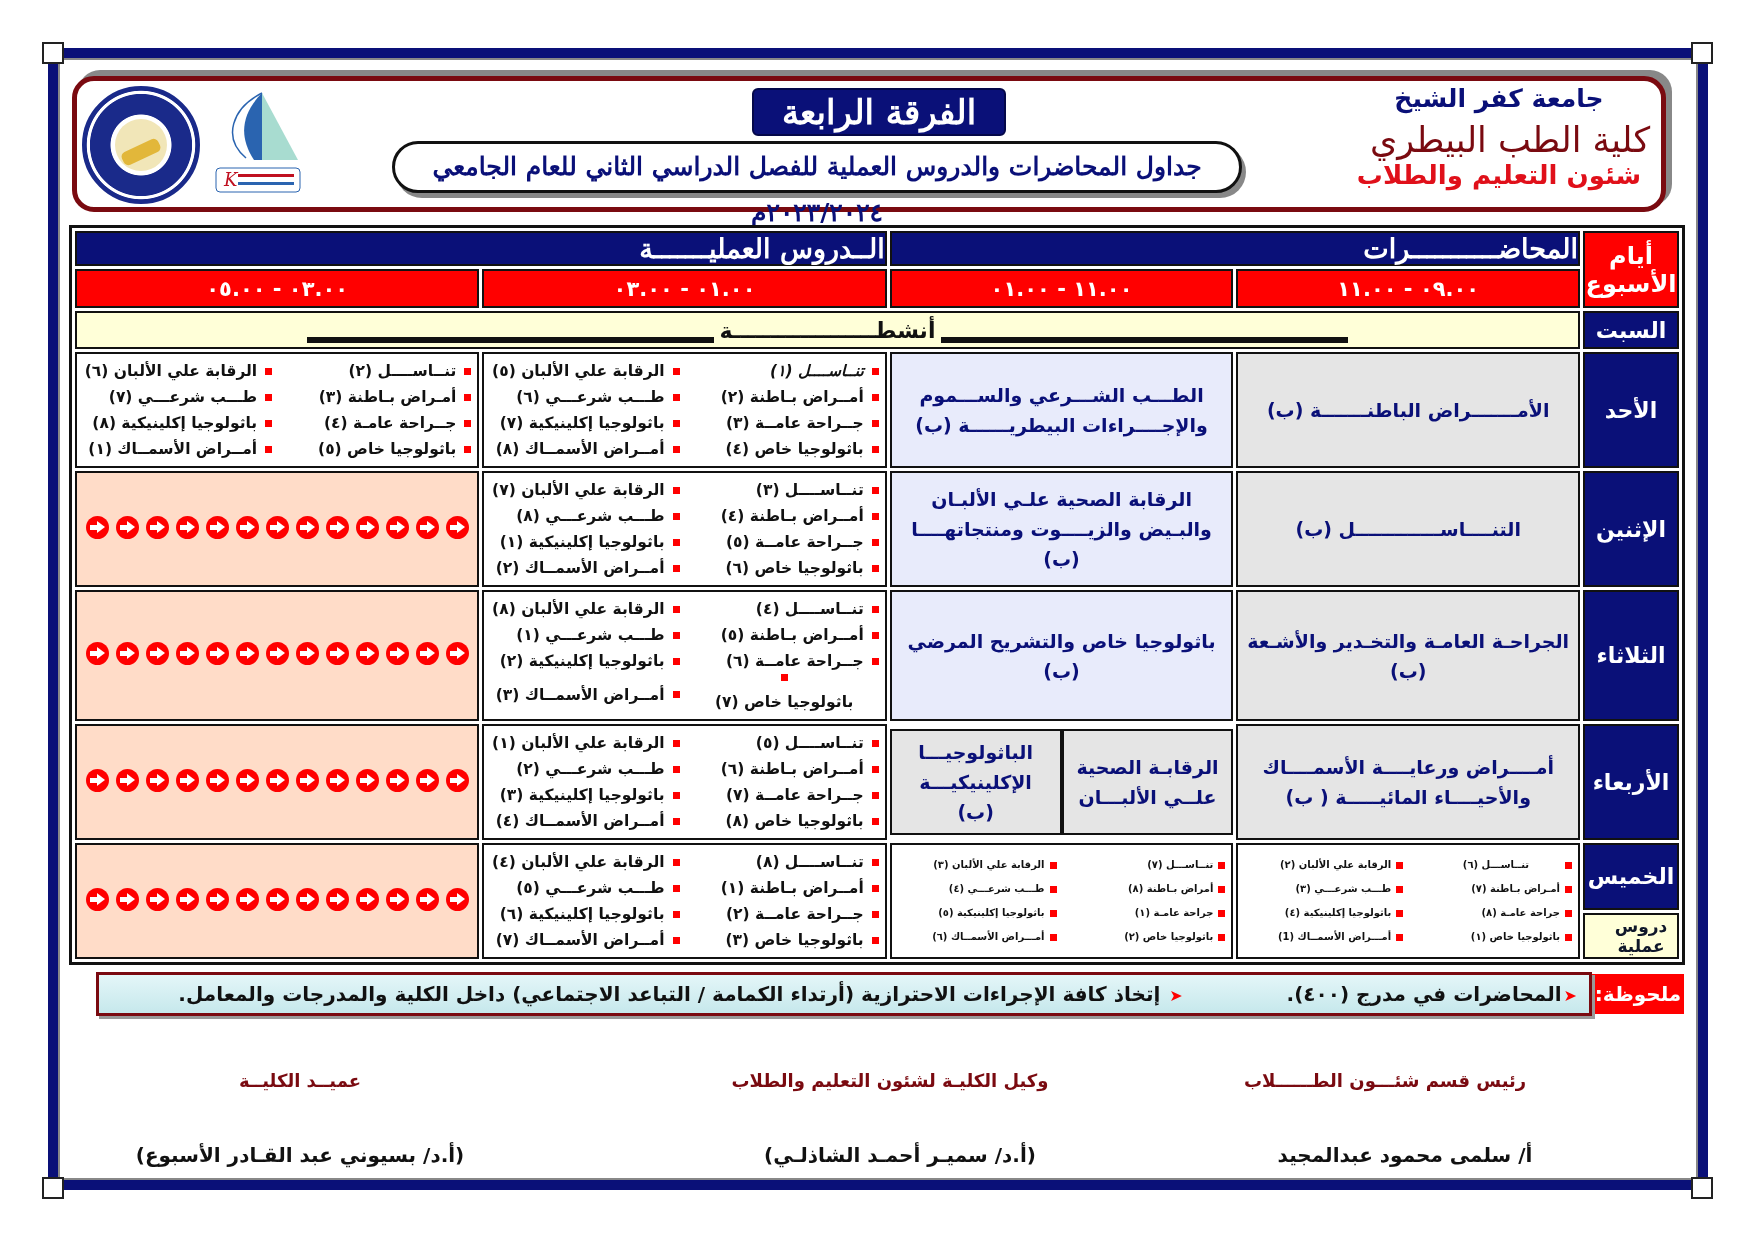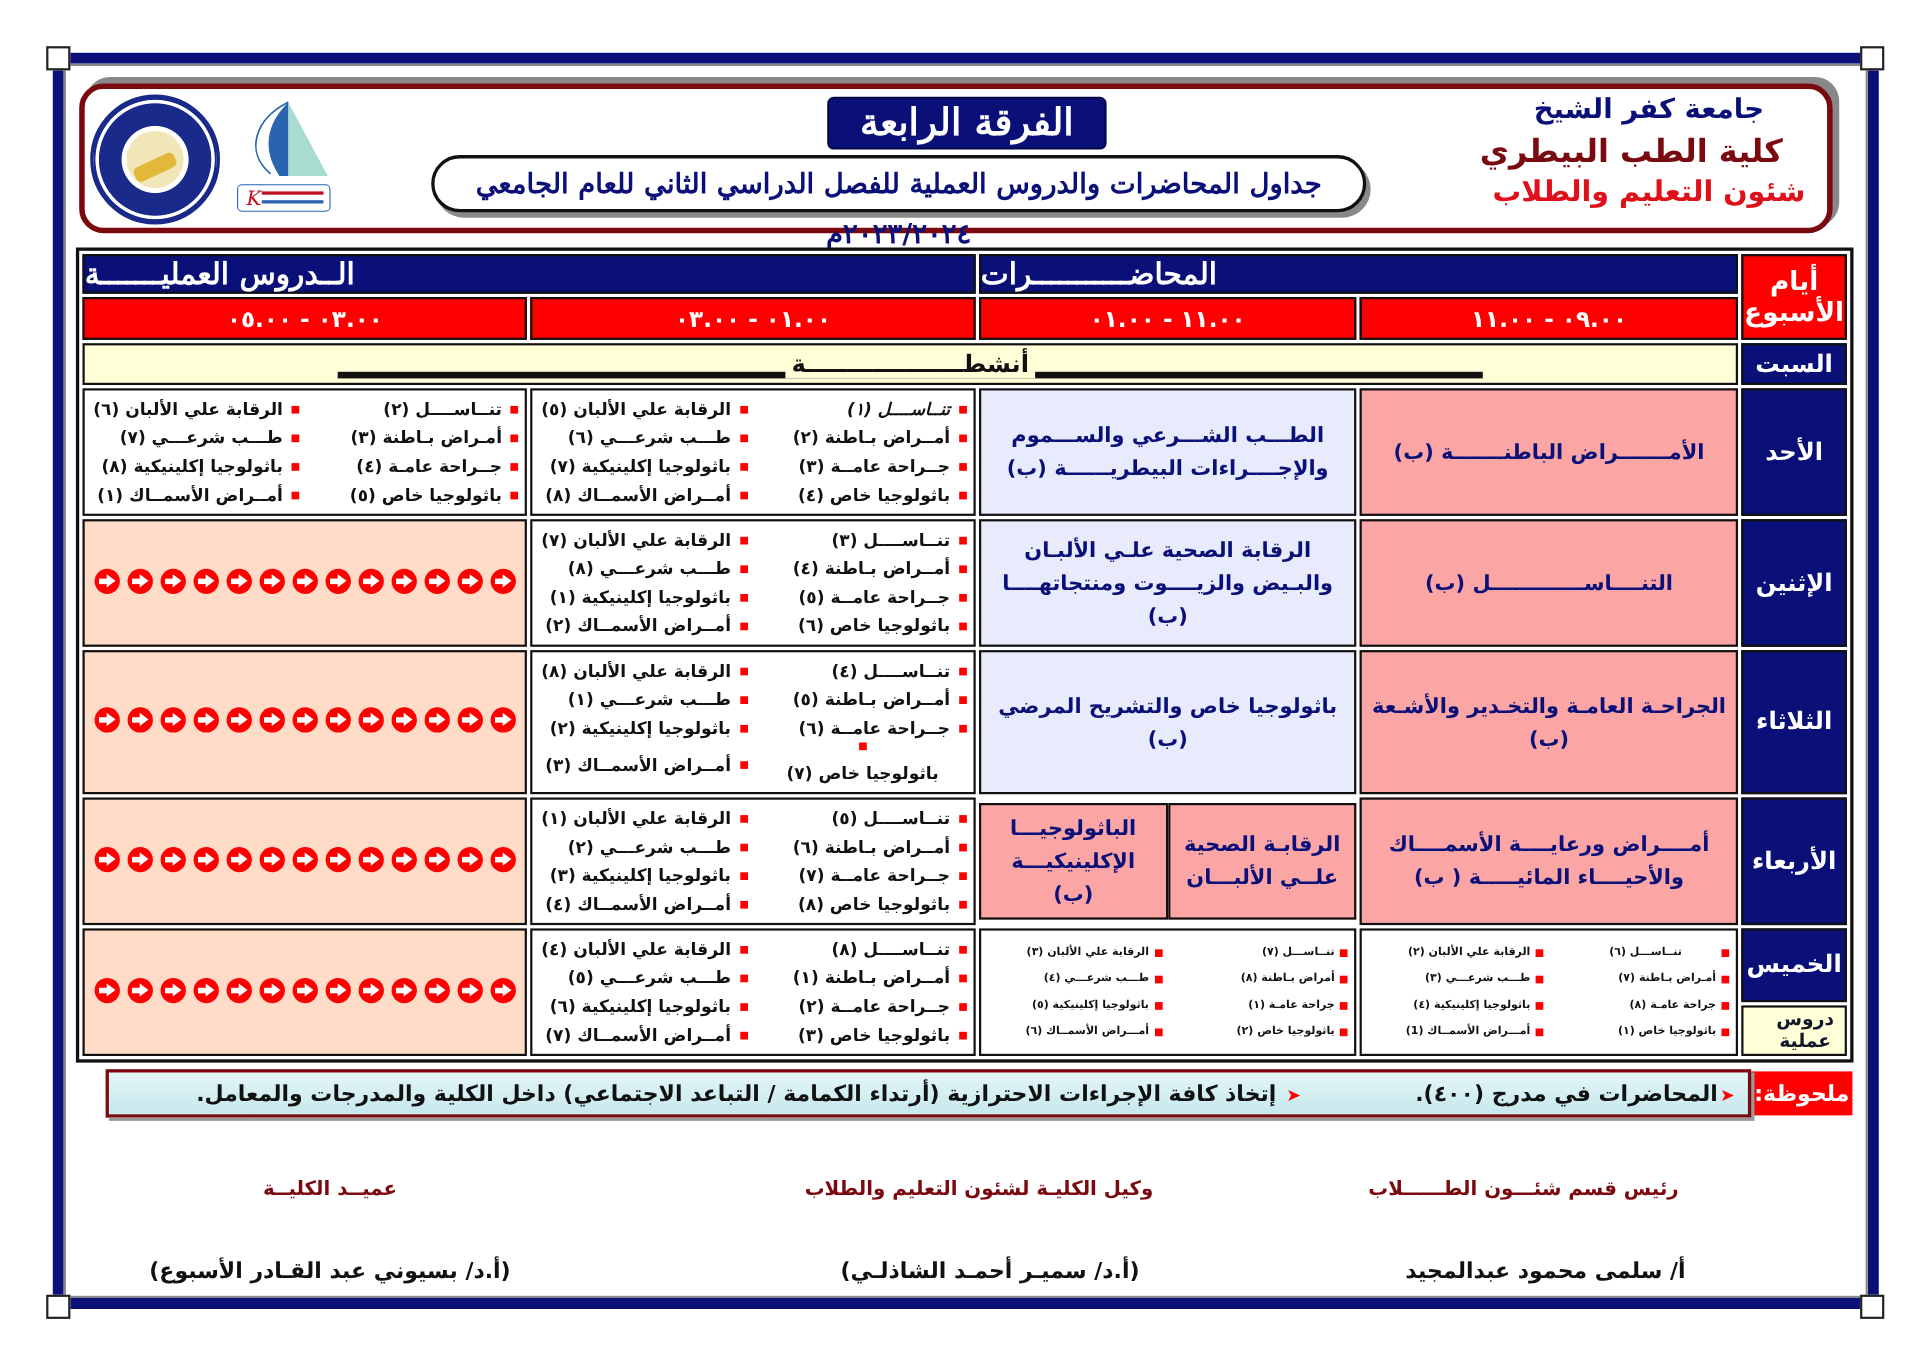--- a/index.html
+++ b/index.html
@@ -21,40 +21,40 @@
   .logo-naqaae .diploma{position:absolute;left:36px;top:56px;width:40px;height:14px;background:#e2b73a;border-radius:5px;transform:rotate(-25deg);}
   .logo-kfs{position:absolute;left:212px;top:88px;width:92px;height:110px;}
   .title-badge{position:absolute;left:752px;top:88px;width:254px;height:48px;background:#0a1078;border-radius:6px;
     border:2px solid #05084a;color:#fff;font-weight:bold;font-size:34px;text-align:center;line-height:44px;
     font-family:"DejaVu Serif",serif;}
   .subtitle-pill{position:absolute;left:392px;top:141px;width:850px;height:52px;border:3px solid #111;border-radius:26px;
     background:#fff;box-shadow:4px 5px 0 #888;color:#0a1078;font-weight:bold;font-size:25px;
     text-align:center;line-height:46px;direction:rtl;font-family:"DejaVu Serif",serif;}
   .uni-name{position:absolute;right:96px;top:84px;width:320px;text-align:center;direction:rtl;
     color:#0a1078;font-weight:bold;font-size:25px;}
-  .faculty-name{position:absolute;right:112px;top:120px;width:320px;text-align:center;direction:rtl;
-    color:#7a0a10;font-weight:bold;font-size:29px;}
+  .faculty-name{position:absolute;right:85px;top:120px;width:320px;text-align:center;direction:rtl;
+    color:#7a0a10;font-weight:normal;font-size:35px;}
   .dept-name{position:absolute;right:96px;top:160px;width:320px;text-align:center;direction:rtl;
     color:#e0101a;font-weight:bold;font-size:26px;}
   
   table.sched{position:absolute;left:72px;top:228px;width:1610px;border-collapse:separate;border-spacing:3px;
     direction:rtl;background:#fff;outline:3px solid #111;}
   table.sched td{border:2px solid #111;vertical-align:middle;}
-  .hdr-blue{background:#0a1078;color:#fff;font-weight:bold;font-size:27px;text-align:left;height:33px;
+  .hdr-blue{background:#0a1078;color:#fff;font-weight:bold;font-size:27px;text-align:right;height:33px;
     font-family:"DejaVu Serif",serif;}
   .hdr-red{background:#ff0000;color:#fff;font-weight:bold;font-size:21px;text-align:center;height:39px;}
   .days-head{background:#ff0000;color:#fff;font-weight:bold;font-size:24px;text-align:center;width:78px;line-height:28px;}
   .day{background:#0a1078;color:#fff;font-weight:bold;font-size:22px;text-align:center;width:78px;}
   .day-note{background:#ffffd8;color:#0f172a;font-weight:bold;font-size:17px;text-align:center;line-height:20px;padding-left:20px;}
   .sat-row td.sat-act{background:#ffffd8;height:38px;font-weight:bold;font-size:22px;color:#111;
     text-align:center;position:relative;}
   .sat-act .line{position:absolute;left:230px;right:230px;top:24px;height:6px;background:#111;}
   .sat-act span{position:relative;background:#ffffd8;padding:0 6px;}
   .lec{color:#0a1078;font-weight:bold;font-size:19px;text-align:center;line-height:30px;padding:4px 8px;}
-  .lec.white{background:#fca5a5;}
+  .lec.white{background:#e5e5e5;}
   .lec.lav{background:#e8ebfb;}
   .lab{background:#fff;padding:4px 6px;}
   .lab-grid{display:grid;grid-template-columns:1fr 1fr;column-gap:10px;row-gap:0;}
   .lab-item{font-weight:bold;font-size:15.5px;color:#111;white-space:nowrap;line-height:26px;display:flex;align-items:center;gap:8px;}
   .bullet{display:inline-block;width:7px;height:7px;background:#ff0000;flex:0 0 7px;}
   .lab-small .lab-item{font-size:10px;line-height:24px;gap:5px;}
   .empty{background:#ffdcc8;text-align:center;}
   .arrows{display:inline-flex;gap:7px;}
   .arrow-ic{width:23px;height:23px;border-radius:50%;background:#ff0000;position:relative;display:inline-block;}
   .arrow-ic::before{content:"";position:absolute;left:4px;top:9px;width:8px;height:5px;background:#fff;}

